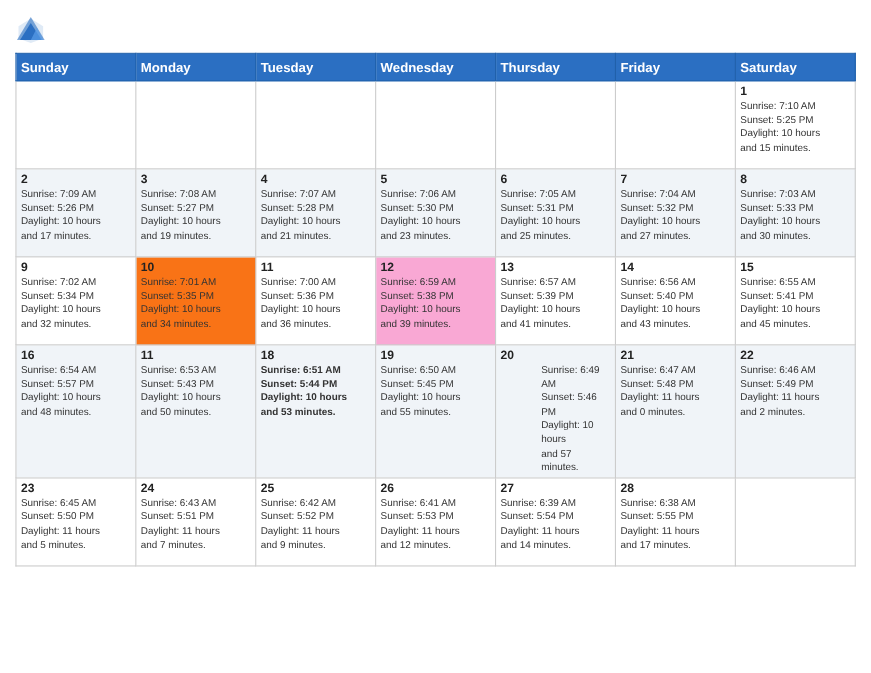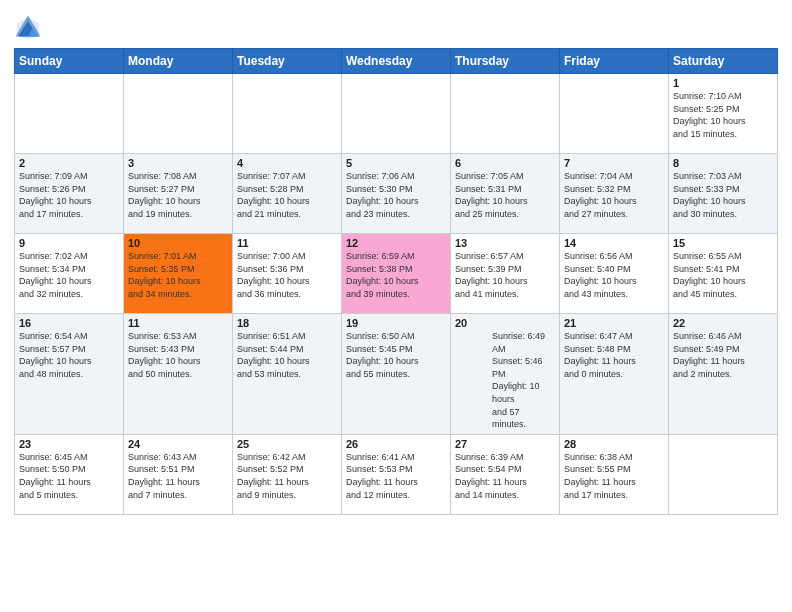--- a/index.html
+++ b/index.html
@@ -271,21 +271,21 @@
           </td>
           <td style="background: rgb(240, 244, 248);">
             <span class="day-num">11</span>
             <div class="day-info" style="white-space: pre-line;">Sunrise: 6:53 AM
 Sunset: 5:43 PM
 Daylight: 10 hours
 and 50 minutes.</div>
           </td>
           <td style="background: rgb(240, 244, 248);">
             <span class="day-num">18</span>
-            <div class="day-info" style="white-space: pre-line;">Sunrise: 6:51 AM
+            <div class="day-info" style="white-space: pre-line; font-weight: bold;">Sunrise: 6:51 AM
 Sunset: 5:44 PM
 Daylight: 10 hours
 and 53 minutes.</div>
           </td>
           <td style="background: rgb(240, 244, 248);">
             <span class="day-num">19</span>
             <div class="day-info" style="white-space: pre-line;">Sunrise: 6:50 AM
 Sunset: 5:45 PM
 Daylight: 10 hours
 and 55 minutes.</div>

